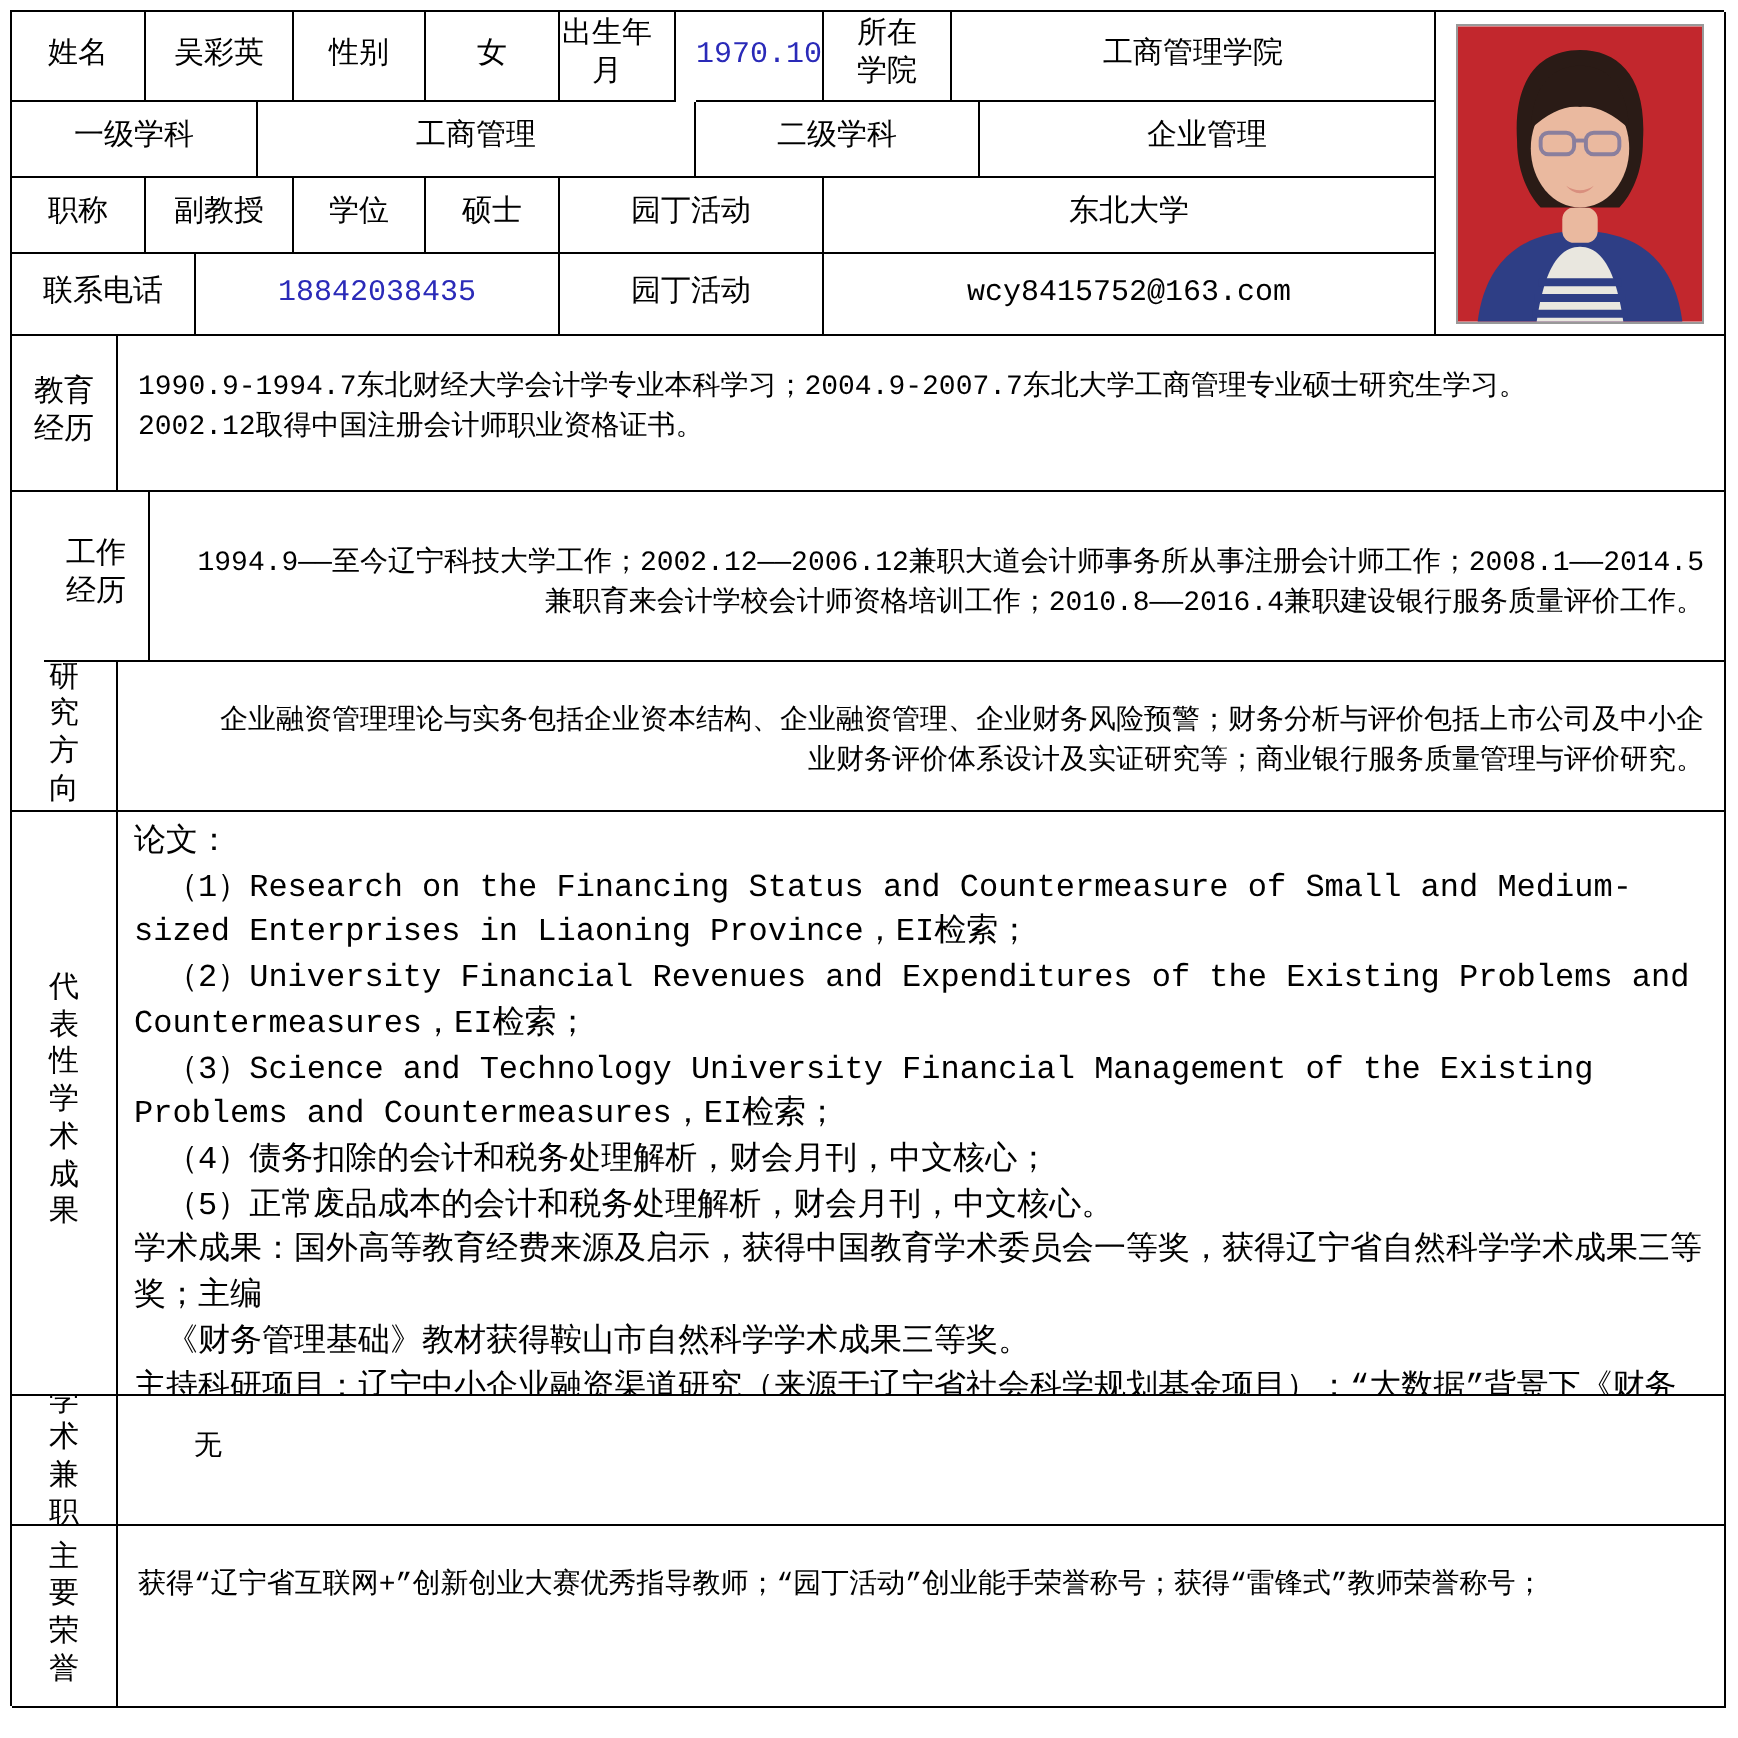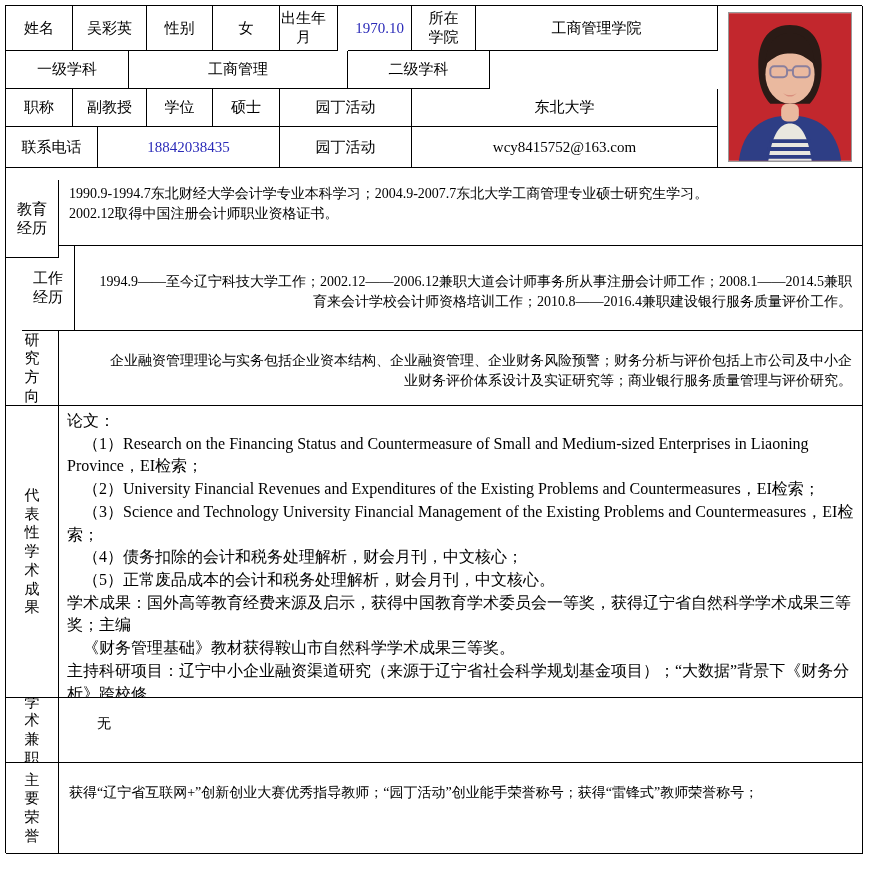--- a/index.html
+++ b/index.html
@@ -3,21 +3,21 @@
 <meta charset="utf-8">
 <style>
   * { box-sizing: border-box; margin: 0; padding: 0; }
   html, body { background: #ffffff; }
   body {
     width: 869px; height: 869px;
     font-family: "Liberation Serif", "DejaVu Serif", serif;
     color: #000;
     position: relative;
   }
-  .sheet { position: absolute; left: 0; top: 0; width: 869px; height: 869px; background: #fff; }
+  .sheet { position: absolute; left: 0; top: 0; width: 869px; height: 869px; background: #fff; font-family: Liberation Mono, monospace; }
   .table {
     position: absolute; left: 5px; top: 5px; width: 857px; height: 848px;
     border-top: 1px solid #000; border-left: 1px solid #000;
   }
   .cell {
     position: absolute;
     border-right: 1px solid #000; border-bottom: 1px solid #000;
     font-size: 15px; line-height: 1.25;
     overflow: hidden;
   }
@@ -75,34 +75,35 @@
           </g>
 
           <path d="M55,81 C59,84 65,84 69,81 C65,86 59,86 55,81 Z" fill="#d98f7e"></path>
         </svg>
       </div>
     </div>
 
     <div class="cell c-center" style="left:0;top:45px;width:123px;height:38px">一级学科</div>
     <div class="cell c-center" style="left:123px;top:45px;width:219px;height:38px">工商管理</div>
     <div class="cell c-center" style="left:342px;top:45px;width:142px;height:38px">二级学科</div>
+    <div class="cell c-center" style="left:484px;top:45px;width:228px;height:38px">企业管理</div>
 
     <div class="cell c-center" style="left:0;top:83px;width:67px;height:38px">职称</div>
     <div class="cell c-center" style="left:67px;top:83px;width:74px;height:38px">副教授</div>
     <div class="cell c-center" style="left:141px;top:83px;width:66px;height:38px">学位</div>
     <div class="cell c-center" style="left:207px;top:83px;width:67px;height:38px">硕士</div>
     <div class="cell c-center" style="left:274px;top:83px;width:132px;height:38px">园丁活动</div>
     <div class="cell c-center" style="left:0;top:121px;width:92px;height:41px">联系电话</div>
 
     <div class="cell c-center" style="left:406px;top:83px;width:306px;height:38px">东北大学</div>
     <div class="cell c-center num" style="left:92px;top:121px;width:182px;height:41px">18842038435</div>
     <div class="cell c-center" style="left:274px;top:121px;width:132px;height:41px">园丁活动</div>
     <div class="cell c-center" style="left:406px;top:121px;width:306px;height:41px">wcy8415752@163.com</div>
 
-    <div class="cell v-label" style="left:0;top:174px;width:53px;height:78px">教育
+    <div class="cell v-label" style="left:0;top:162px;width:53px;height:78px">教育
 经历</div>
     <div class="cell content" style="left:53px;top:162px;width:804px;height:78px;padding-top:16px">1990.9-1994.7东北财经大学会计学专业本科学习；2004.9-2007.7东北大学工商管理专业硕士研究生学习。
 2002.12取得中国注册会计师职业资格证书。</div>
 
     <div class="cell v-label" style="left:16px;top:240px;width:53px;height:85px">工作
 经历</div>
     <div class="cell content indent-first" style="left:53px;top:240px;width:804px;height:85px;padding-top:26px">1994.9——至今辽宁科技大学工作；2002.12——2006.12兼职大道会计师事务所从事注册会计师工作；2008.1——2014.5兼职育来会计学校会计师资格培训工作；2010.8——2016.4兼职建设银行服务质量评价工作。</div>
 
     <div class="cell v-label" style="left:0;top:325px;width:53px;height:75px">研
 究

